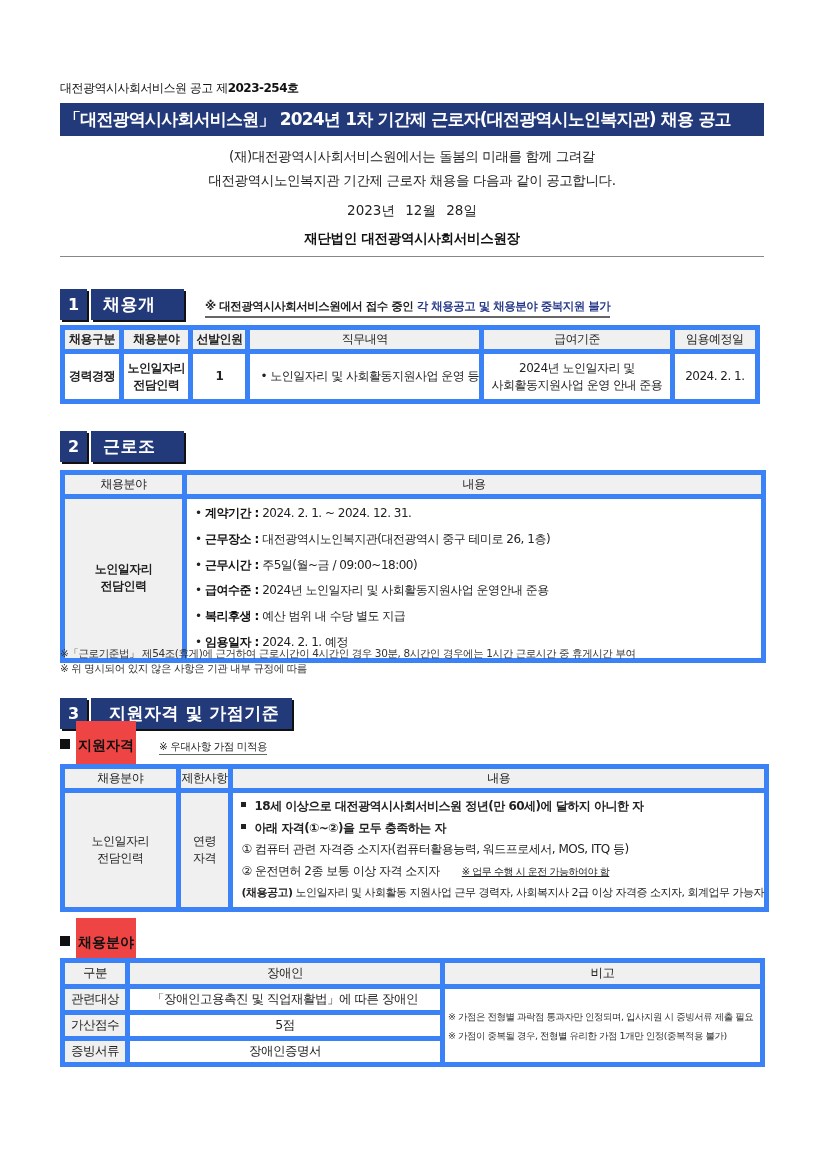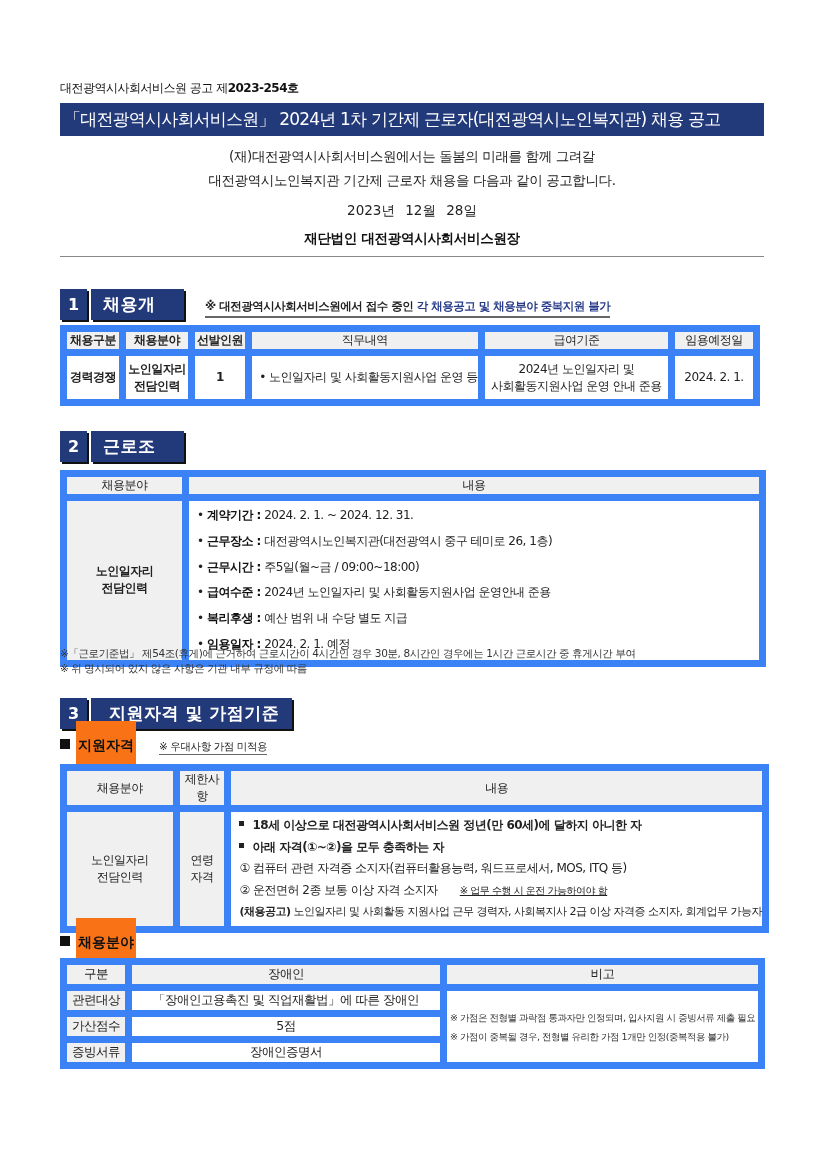--- a/index.html
+++ b/index.html
@@ -3,56 +3,56 @@
 <meta charset="utf-8">
 <style>
   * { box-sizing: border-box; margin: 0; padding: 0; }
   html, body { width: 825px; height: 1167px; background: #ffffff; }
   body { font-family: "DejaVu Sans", "Liberation Sans", sans-serif; color: #222; position: relative; overflow: hidden; }
 
   .notice-no { position: absolute; left: 60px; top: 80px; font-size: 12px; color: #111; letter-spacing: -0.5px; }
   .notice-no b { font-weight: bold; }
 
   .title-bar { position: absolute; left: 60px; top: 103px; width: 704px; height: 33px; background: #233a7a; color: #fff;
-    font-size: 17px; font-weight: normal; line-height: 33px; padding-left: 4px; letter-spacing: -0.8px; white-space: nowrap; }
+    font-size: 17px; font-weight: bold; line-height: 33px; padding-left: 4px; letter-spacing: -0.8px; white-space: nowrap; }
 
   .intro { position: absolute; left: 60px; top: 144px; width: 704px; text-align: center; font-size: 13.5px; line-height: 24px; color: #222; letter-spacing: -0.4px; }
   .date { position: absolute; left: 60px; top: 202px; width: 704px; text-align: center; font-size: 13.5px; color: #222; word-spacing: 6px; }
   .org { position: absolute; left: 60px; top: 230px; width: 704px; text-align: center; font-size: 13.5px; font-weight: bold; color: #111; letter-spacing: -0.3px; }
   .top-rule { position: absolute; left: 60px; top: 256px; width: 704px; height: 1px; background: #888; }
 
   .sec-head { position: absolute; display: flex; align-items: stretch; height: 31px; }
   .sec-num { width: 27px; background: #233a7a; color: #fff; font-weight: bold; font-size: 16px; text-align: center; line-height: 31px;
     box-shadow: 2px 2px 0 #111; margin-right: 4px; }
   .sec-title { background: #233a7a; color: #fff; font-weight: bold; font-size: 17px; line-height: 31px; padding: 0 12px; box-shadow: 2px 2px 0 #111; letter-spacing: 0.5px; }
 
   .sec1-note { position: absolute; left: 205px; top: 299px; font-size: 11.5px; font-weight: bold; color: #222; letter-spacing: -0.5px; border-bottom: 2px solid #666; padding-bottom: 2px; }
   .sec1-note .hl { color: #2a3d8a; }
 
   table { border-collapse: collapse; position: absolute; font-size: 12px; letter-spacing: -0.5px; }
-  td, th { border: 7px solid #3b82f6; text-align: center; vertical-align: middle; font-weight: normal; color: #222; margin-top: 20px; }
+  td, th { border: 5px solid #3b82f6; text-align: center; vertical-align: middle; font-weight: normal; color: #222; margin-top: 20px; }
   th { background: #f0f0f0; height: 24px; }
   th.bold { font-weight: bold; }
   .grey { background: #f0f0f0; }
   .bold { font-weight: bold; }
 
   #t1 { left: 60px; top: 325px; width: 700px; }
   #t1 td { height: 50px; line-height: 17px; }
   #t1 .left { text-align: right; padding-left: 0; }
 
   #t2 { left: 60px; top: 470px; width: 706px; }
   #t2 td.content { text-align: left; padding: 2px 0 2px 8px; }
   .cond-line { height: 25.8px; line-height: 25.8px; font-size: 12px; white-space: nowrap; }
   .cond-line .k { font-weight: bold; color: #111; }
 
   .footnote { position: absolute; left: 60px; font-size: 10.5px; color: #333; letter-spacing: -0.4px; }
 
   .sub-head { position: absolute; font-size: 14px; font-weight: bold; color: #111; }
   .sub-head .sq { display: inline-block; width: 10px; height: 10px; background: #111; margin-right: 6px; vertical-align: 1px; }
-  .sub-head .lbl { background: #f97316; padding: 16px 2px; }
+  .sub-head .lbl { background: #ef4444; padding: 16px 2px; }
   .sub-note { position: absolute; font-size: 10.5px; color: #222; border-bottom: 1.5px solid #666; letter-spacing: -0.4px; margin-left: 8px; }
 
   #t3 { left: 60px; top: 764px; width: 709px; }
   #t3 td.content { text-align: left; padding: 3px 0 3px 8px; }
   .q-line { height: 21.5px; line-height: 21.5px; font-size: 12px; white-space: nowrap; }
   .q-line.b { font-weight: bold; }
   .q-line .small-note { font-size: 10px; text-decoration: underline; margin-left: 22px; font-weight: normal; }
   .q-line .sq-bullet { display: inline-block; width: 5px; height: 5px; background: #222; margin-right: 8px; vertical-align: 3px; }
 
   #t4 { left: 60px; top: 958px; width: 705px; }

